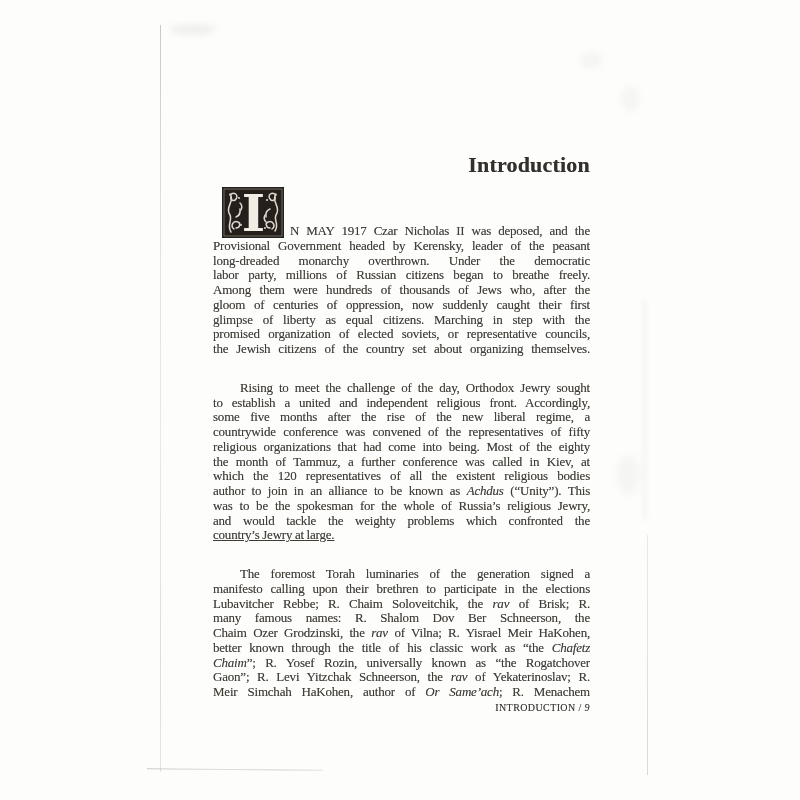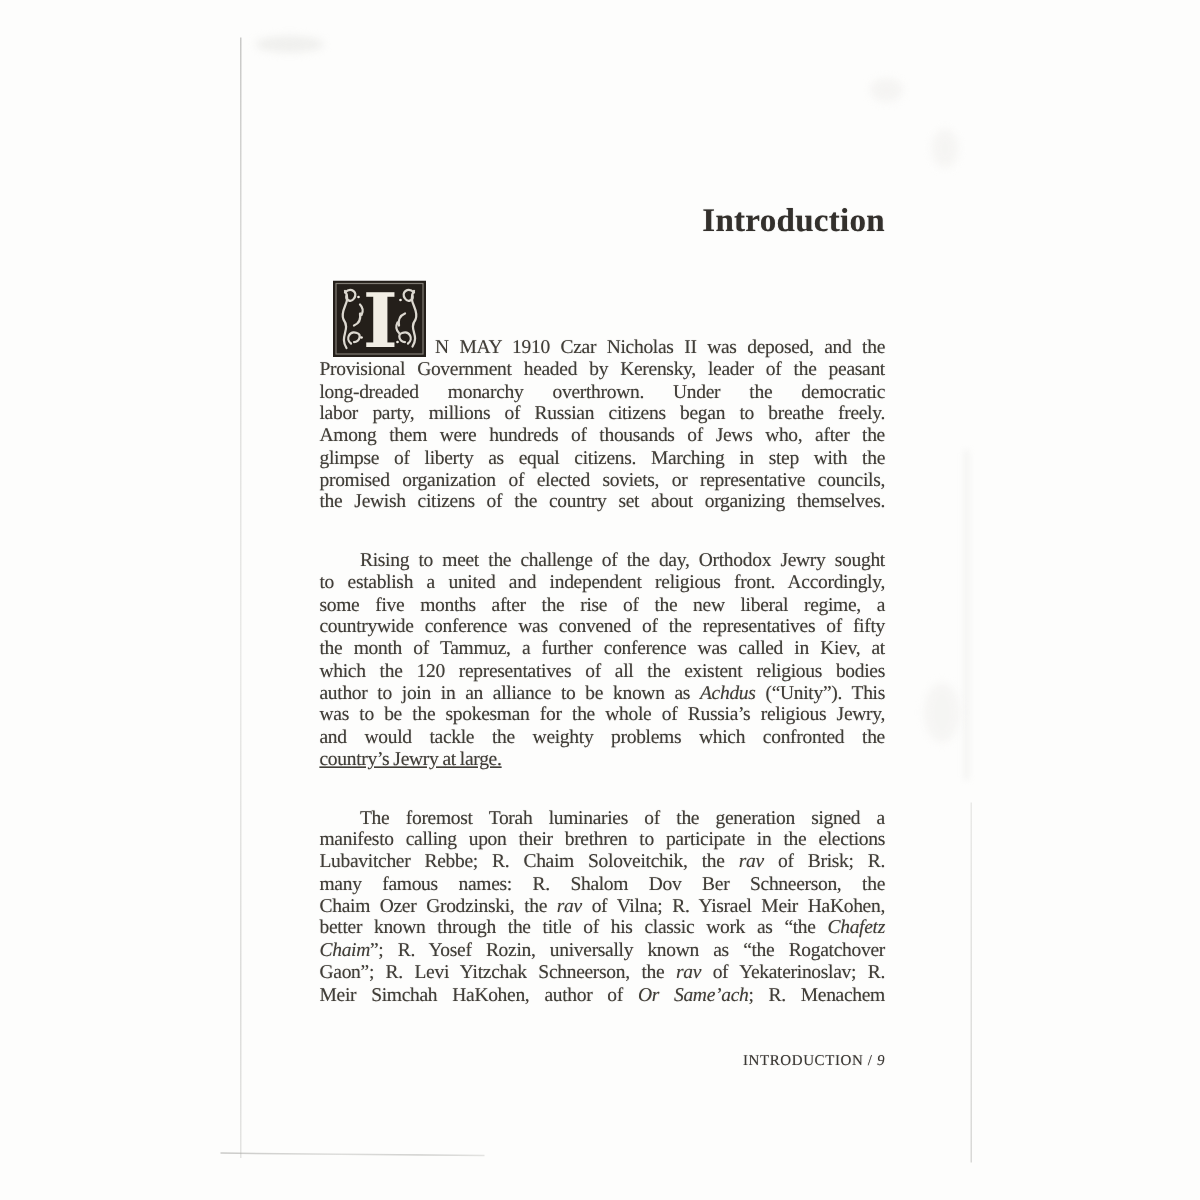--- a/index.html
+++ b/index.html
@@ -29,21 +29,21 @@
     background:linear-gradient(90deg,#a8a8a5,#c9c9c6 45%,#b3b3b0 75%,#d2d2cf);
     transform:rotate(.5deg);opacity:.6;
   }
   .smudge{position:absolute;border-radius:50%;filter:blur(3px);pointer-events:none;}
   .smudge-a{left:170px;top:24px;width:46px;height:11px;background:#e2e2df;opacity:.5;}
   .smudge-b{left:580px;top:52px;width:22px;height:16px;background:#f0efed;opacity:.6;}
   .smudge-c{left:621px;top:86px;width:18px;height:26px;background:#f0efed;opacity:.55;}
   .smudge-d{left:616px;top:455px;width:24px;height:40px;background:#efeeec;opacity:.5;}
   
   .heading{
-    position:absolute;left:213px;top:134px;width:377px;margin:0;
+    position:absolute;left:213px;top:152px;width:377px;margin:0;
     font-size:22px;font-weight:bold;text-align:right;
     color:#33302c;letter-spacing:.2px;
     text-shadow:0 0 .6px rgba(51,48,44,.55);
   }
   .dropcap{position:absolute;left:222px;top:187px;width:62px;height:51px;}
   .dropcap svg{display:block;}
   .body-col{
     position:absolute;left:213px;top:224px;width:377px;
     color:#413e38;font-size:13px;line-height:14.75px;
     text-shadow:0 0 .55px rgba(65,62,56,.5);
@@ -100,32 +100,34 @@
         <circle cx="17" cy="11" r="0.9"></circle>
         <circle cx="19" cy="38" r="0.9"></circle>
         <circle cx="45" cy="13" r="0.9"></circle>
         <circle cx="43" cy="41" r="0.9"></circle>
       </g>
       <text x="31.5" y="44" text-anchor="middle" font-family="DejaVu Serif, serif" font-weight="bold" font-size="50" fill="#f1ede4">I</text>
     </svg>
   </div>
 
   <div class="body-col" id="body-lines">
-      <div class="line dc-first"><span>N MAY 1910 Czar Nicholas II was deposed, and the</span></div>
+      <div class="line dc-first"><span>N MAY 1917 Czar Nicholas II was deposed, and the</span></div>
       <div class="line"><span>Provisional Government headed by Kerensky, leader of the peasant</span></div>
       <div class="line"><span>long-dreaded monarchy overthrown. Under the democratic</span></div>
       <div class="line"><span>labor party, millions of Russian citizens began to breathe freely.</span></div>
       <div class="line"><span>Among them were hundreds of thousands of Jews who, after the</span></div>
+      <div class="line"><span>gloom of centuries of oppression, now suddenly caught their first</span></div>
       <div class="line"><span>glimpse of liberty as equal citizens. Marching in step with the</span></div>
       <div class="line"><span>promised organization of elected soviets, or representative councils,</span></div>
       <div class="line"><span>the Jewish citizens of the country set about organizing themselves.</span></div>
       <div class="line p-first"><span>Rising to meet the challenge of the day, Orthodox Jewry sought</span></div>
       <div class="line"><span>to establish a united and independent religious front. Accordingly,</span></div>
       <div class="line"><span>some five months after the rise of the new liberal regime, a</span></div>
       <div class="line"><span>countrywide conference was convened of the representatives of fifty</span></div>
+      <div class="line"><span>religious organizations that had come into being. Most of the eighty</span></div>
       <div class="line"><span>the month of Tammuz, a further conference was called in Kiev, at</span></div>
       <div class="line"><span>which the 120 representatives of all the existent religious bodies</span></div>
       <div class="line"><span>author to join in an alliance to be known as </span><i>Achdus</i><span> (“Unity”). This</span></div>
       <div class="line"><span>was to be the spokesman for the whole of Russia’s religious Jewry,</span></div>
       <div class="line"><span>and would tackle the weighty problems which confronted the</span></div>
       <div class="line last-free"><span>country’s Jewry at large.</span></div>
       <div class="line p-first"><span>The foremost Torah luminaries of the generation signed a</span></div>
       <div class="line"><span>manifesto calling upon their brethren to participate in the elections</span></div>
       <div class="line"><span>Lubavitcher Rebbe; R. Chaim Soloveitchik, the </span><i>rav</i><span> of Brisk; R.</span></div>
       <div class="line"><span>many famous names: R. Shalom Dov Ber Schneerson, the</span></div>

